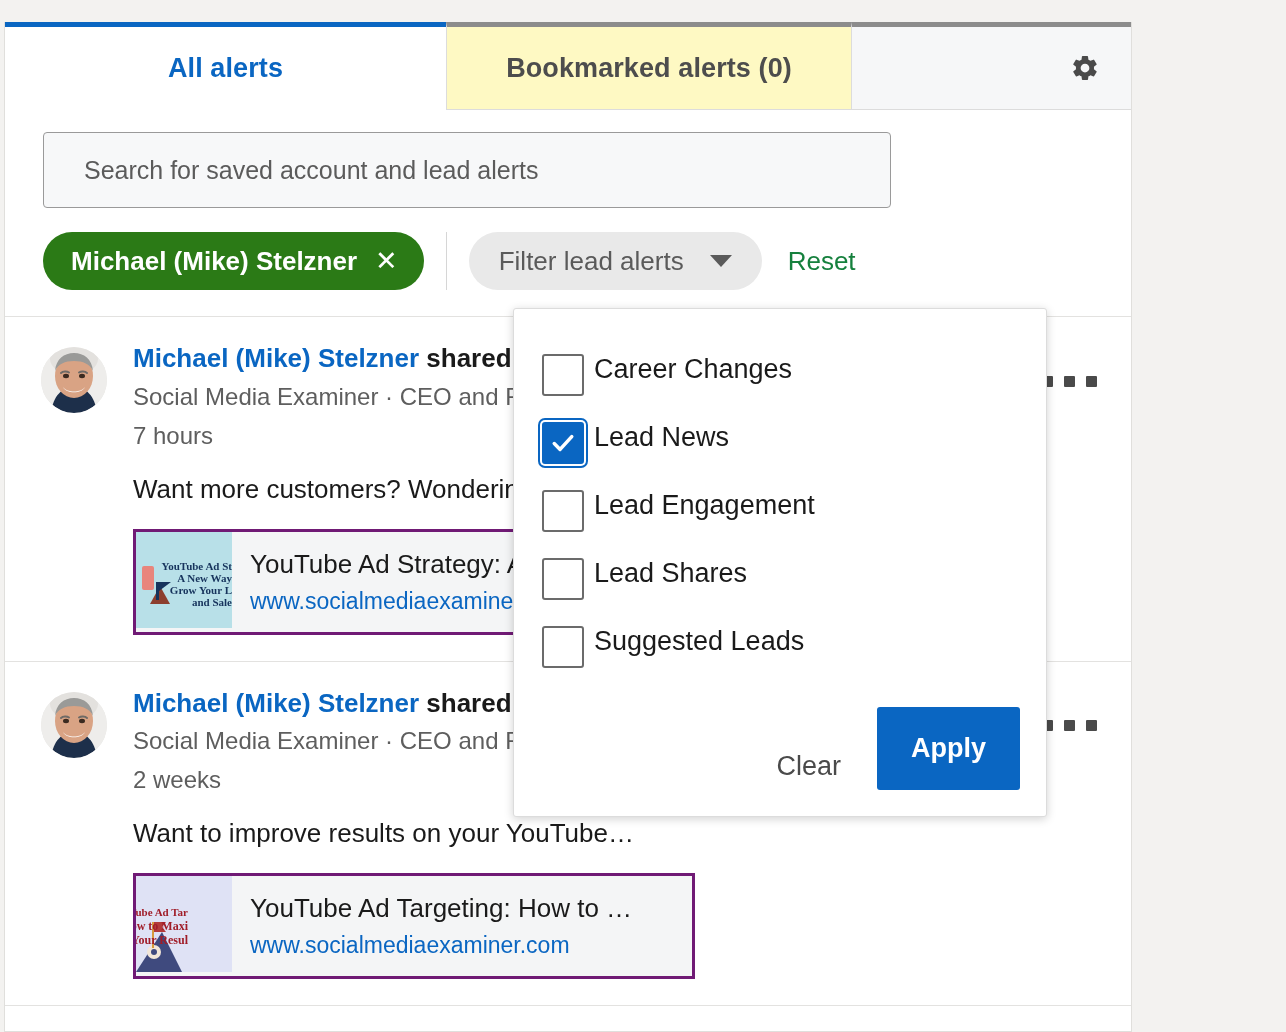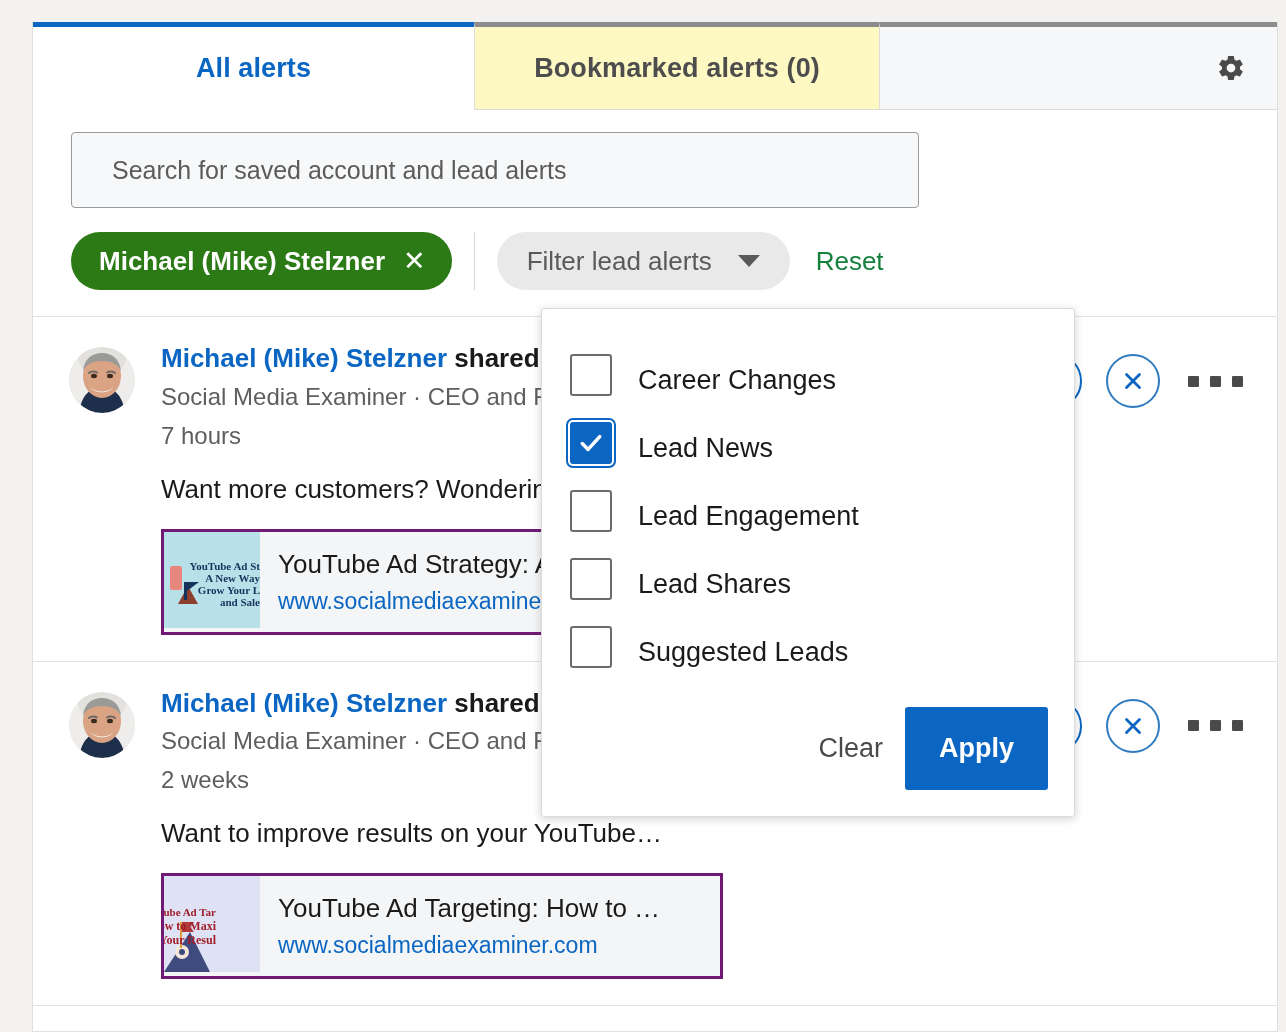--- a/index.html
+++ b/index.html
@@ -4,22 +4,22 @@
 <style>
   * { box-sizing: border-box; margin: 0; padding: 0; }
   html, body {
     width: 1286px; height: 1032px;
     background: #f3f2f0;
     font-family: "Liberation Sans", sans-serif;
     overflow: hidden;
   }
   .app {
     position: absolute;
-    left: 32px; top: 22px;
-    width: 1246px; height: 1010px;
+    left: 4px; top: 22px;
+    width: 1128px; height: 1010px;
     background: #ffffff;
     border: 1px solid #e0dfdc;
     border-top: none;
     overflow: hidden;
   }
 
   
   .tabbar { display: flex; height: 88px; align-items: stretch; position: relative; }
   .tab {
     display: flex; align-items: center; justify-content: center;
@@ -177,36 +177,36 @@
     left: 508px; top: 286px;
     width: 534px;
     background: #fff;
     border: 1px solid #dcdcdc;
     border-radius: 3px;
     box-shadow: 0 2px 10px rgba(0,0,0,.18);
     padding: 32px 0 22px 0;
     z-index: 40;
   }
   .opt {
-    display: flex; align-items: flex-end; gap: 26px;
+    display: flex; align-items: flex-start; gap: 10px;
     padding: 13px 0 13px 28px; cursor: pointer;
   }
   .cbox {
     width: 42px; height: 42px; flex: 0 0 42px;
     border: 2px solid #6b6b6b; border-radius: 3px; background: #fff;
     display: flex; align-items: center; justify-content: center;
   }
   .cbox.checked {
     background: #0a66c2; border-color: #0a66c2;
     box-shadow: 0 0 0 2px #fff, 0 0 0 4px #0a66c2;
   }
   .opt-label { font-size: 27px; color: #1a1a1a; }
   .dd-actions {
-    display: flex; align-items: center; justify-content: flex-end;
-    gap: 16px; padding: 26px 26px 4px 0;
+    display: flex; align-items: flex-end; justify-content: flex-end;
+    gap: 30px; padding: 26px 26px 4px 0;
   }
   .clear-btn { font-size: 27px; color: #4a4a4a; cursor: pointer; padding: 8px 6px; }
   .apply-btn {
     background: #0a66c2; color: #fff; font-size: 27px; font-weight: bold;
     border: none; border-radius: 3px; padding: 26px 34px; cursor: pointer;
     font-family: "Liberation Sans", sans-serif;
   }
 </style>
 </head>
 <body>

